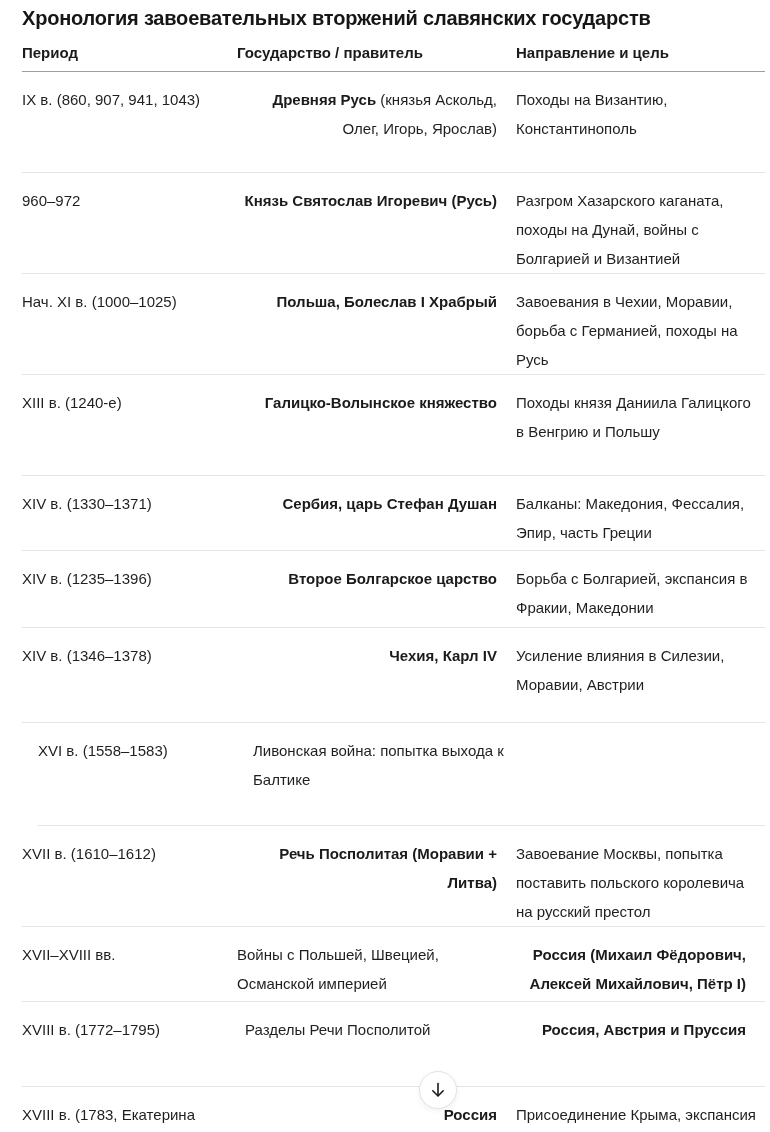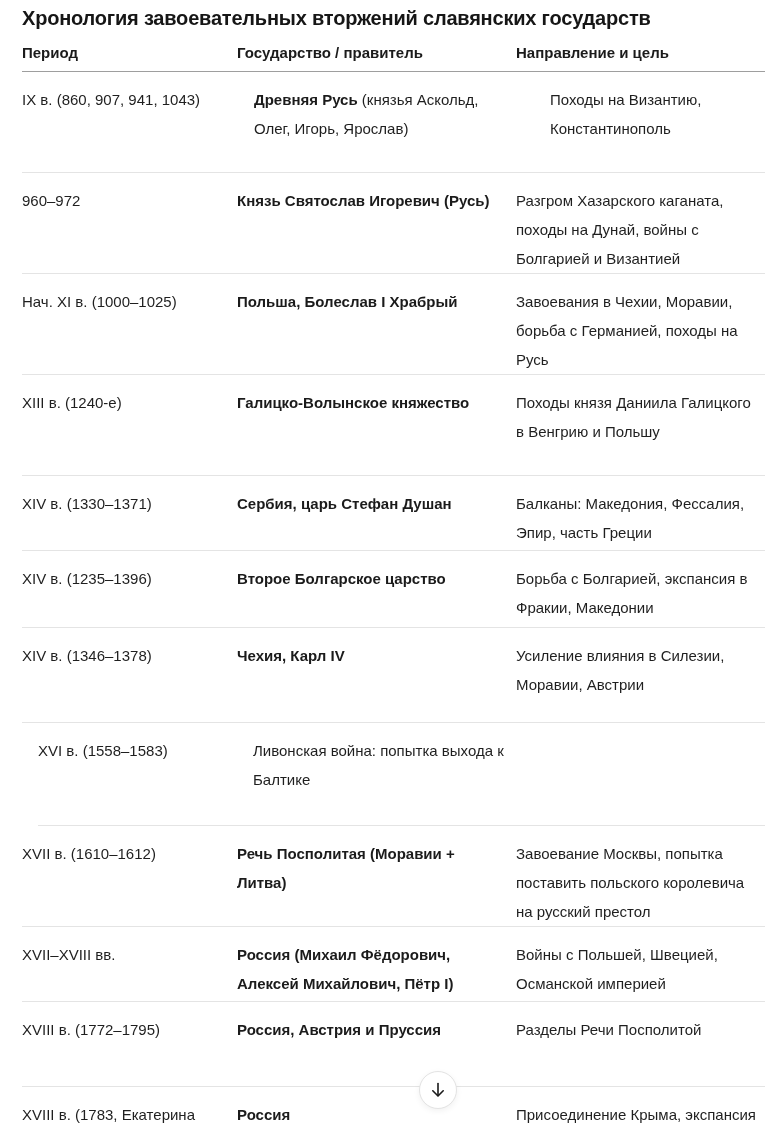--- a/index.html
+++ b/index.html
@@ -26,37 +26,37 @@
 
   .row {
     display:grid; grid-template-columns:215px 279px 1fr;
     border-bottom:1px solid #e4e4e4;
   }
   .row:last-child { border-bottom:none; }
   .cell {
     font-size:15px; line-height:29px; padding-top:13px; color:#1f1f1f;
   }
   .cell.period { padding-right:24px; }
-  .cell.state  { padding-right:19px; font-weight:700; color:#1b1b1b; }
+  .cell.state  { padding-right:19px; font-weight:700; color:#1b1b1b;text-align:right; }
   .cell.state .note { font-weight:400; color:#1f1f1f; }
   .cell.goal   { padding-right:9px; }
 
   
   .row:nth-child(1)  { min-height:73px; }
-  .row:nth-child(2)  { min-height:101px;gap:17px; }
+  .row:nth-child(2)  { min-height:101px; }
   .row:nth-child(3)  { min-height:98px; }
   .row:nth-child(4)  { min-height:78px; }
   .row:nth-child(5)  { min-height:101px; }
   .row:nth-child(6)  { min-height:75px; }
   .row:nth-child(7)  { min-height:77px; }
   .row:nth-child(8)  { min-height:95px; }
   .row:nth-child(9)  { min-height:103px;margin-left:16px; }
   .row:nth-child(10) { min-height:99px; }
   .row:nth-child(11) { min-height:75px; }
-  .row:nth-child(12) { min-height:85px; }
+  .row:nth-child(12) { min-height:85px;gap:8px; }
 
   .scroll-down-btn {
     position:absolute; left:419px; top:1071px; width:38px; height:38px;
     border-radius:50%; background:#ffffff; border:1px solid #e3e3e3;
     box-shadow:0 2px 6px rgba(0,0,0,0.06);
     display:flex; align-items:center; justify-content:center;
     cursor:pointer;
   }
   .scroll-down-btn svg { display:block; }
 </style>
@@ -122,28 +122,28 @@
     </div>
 
     <div class="row">
       <div class="cell period">XVII в. (1610–1612)</div>
       <div class="cell state"><span>Речь Посполитая (Моравии + Литва)</span><span class="note"></span></div>
       <div class="cell goal">Завоевание Москвы, попытка поставить польского королевича на русский престол</div>
     </div>
 
     <div class="row">
       <div class="cell period">XVII–XVIII вв.</div>
+      <div class="cell goal">Войны с Польшей, Швецией, Османской империей</div>
       <div class="cell state"><span>Россия (Михаил Фёдорович, Алексей Михайлович, Пётр I)</span><span class="note"></span></div>
-      <div class="cell goal">Войны с Польшей, Швецией, Османской империей</div>
     </div>
 
     <div class="row">
       <div class="cell period">XVIII в. (1772–1795)</div>
+      <div class="cell goal">Разделы Речи Посполитой</div>
       <div class="cell state"><span>Россия, Австрия и Пруссия</span><span class="note"></span></div>
-      <div class="cell goal">Разделы Речи Посполитой</div>
     </div>
 
     <div class="row">
       <div class="cell period">XVIII в. (1783, Екатерина II)**</div>
       <div class="cell state"><span>Россия</span><span class="note"></span></div>
       <div class="cell goal">Присоединение Крыма, экспансия на Черном море</div>
     </div>
   </div>
 
   <div class="scroll-down-btn">

